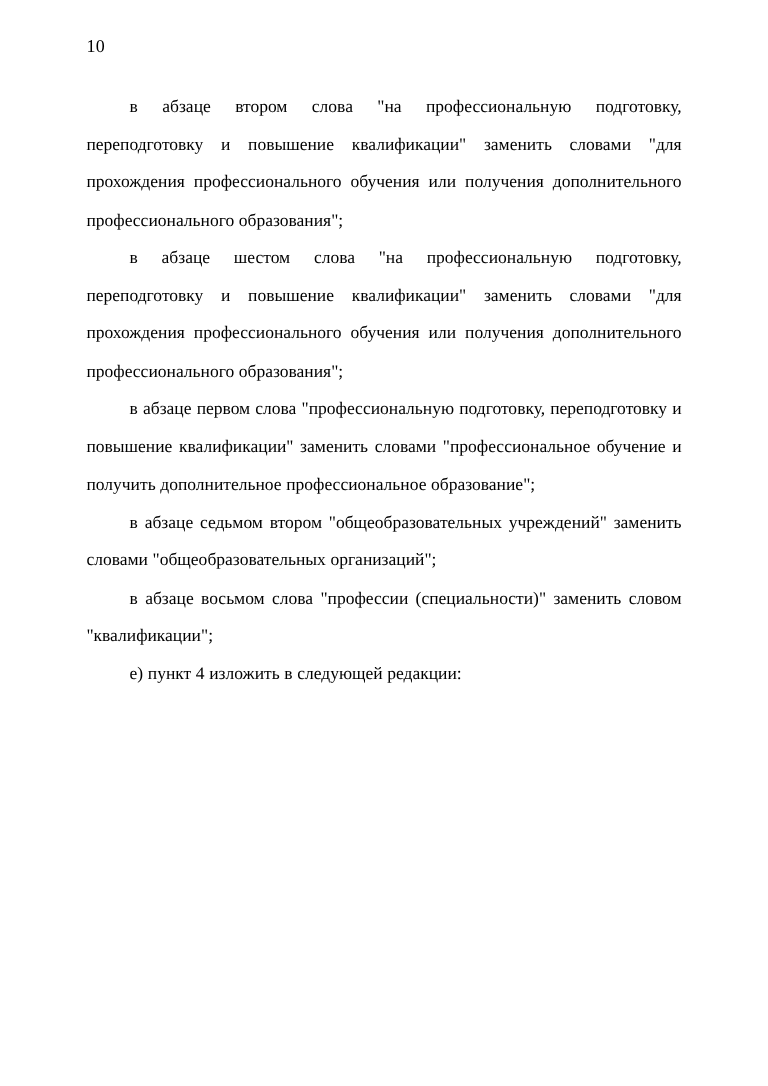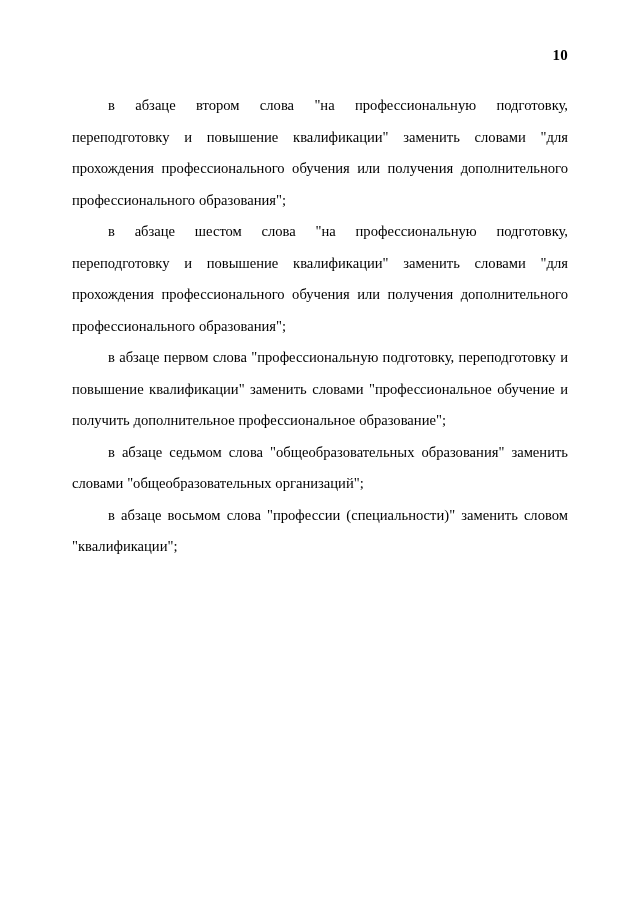--- a/index.html
+++ b/index.html
@@ -14,26 +14,25 @@
     color: #000000;
   }
   .page {
     position: relative;
     width: 640px;
     height: 905px;
     box-sizing: border-box;
     padding: 30px 72px 0 72px;
   }
   .page-number {
-    text-align: right;
+    text-align: left;
     font-size: 15px;
     line-height: 18px;
-    margin: 16px 0 26px 0;
+    margin: 0 0 26px 0;
     letter-spacing: 0.2px;
-    font-weight: bold;
   }
   .body-text p {
     margin: 0 0 0 0;
     font-size: 14.6px;
     line-height: 31.5px;
     text-align: justify;
     text-indent: 36px;
     text-justify: inter-word;
     word-spacing: 0.2px;
   }
@@ -45,17 +44,18 @@
 <body>
 
 <div class="page">
 
   <div class="page-number">10</div>
 
   <div class="body-text">
     <p>в абзаце втором слова "на профессиональную подготовку, переподготовку и повышение квалификации" заменить словами "для прохождения профессионального обучения или получения дополнительного профессионального образования";</p>
     <p>в абзаце шестом слова "на профессиональную подготовку, переподготовку и повышение квалификации" заменить словами "для прохождения профессионального обучения или получения дополнительного профессионального образования";</p>
     <p>в абзаце первом слова "профессиональную подготовку, переподготовку и повышение квалификации" заменить словами "профессиональное обучение и получить дополнительное профессиональное образование";</p>
-    <p>в абзаце седьмом слова "общеобразовательных образования" заменить словами "общеобразовательных организаций";</p>
+    <p>в абзаце седьмом втором "общеобразовательных учреждений" заменить словами "общеобразовательных организаций";</p>
     <p>в абзаце восьмом слова "профессии (специальности)" заменить словом "квалификации";</p>
+    <p>е) пункт 4 изложить в следующей редакции:</p>
   </div>
 
 </div>
 
 </body></html>

